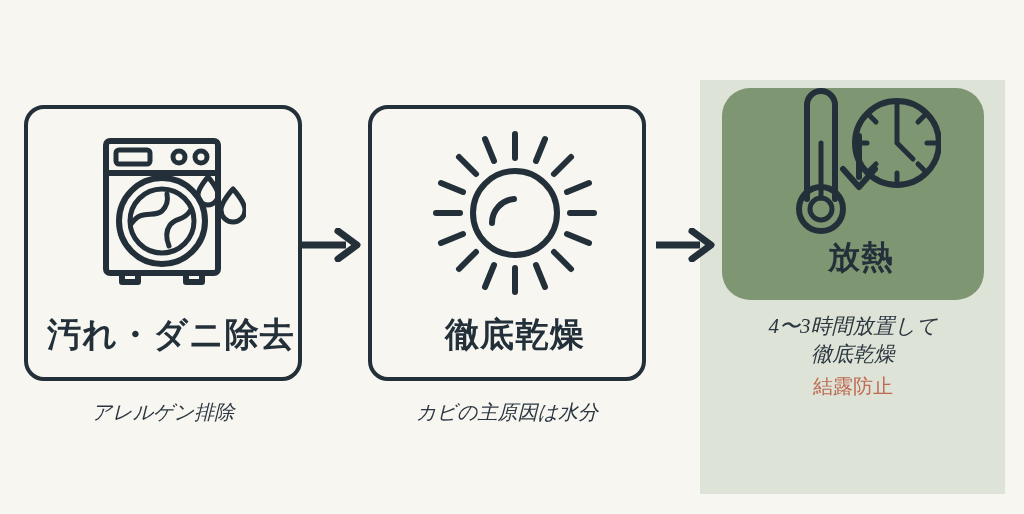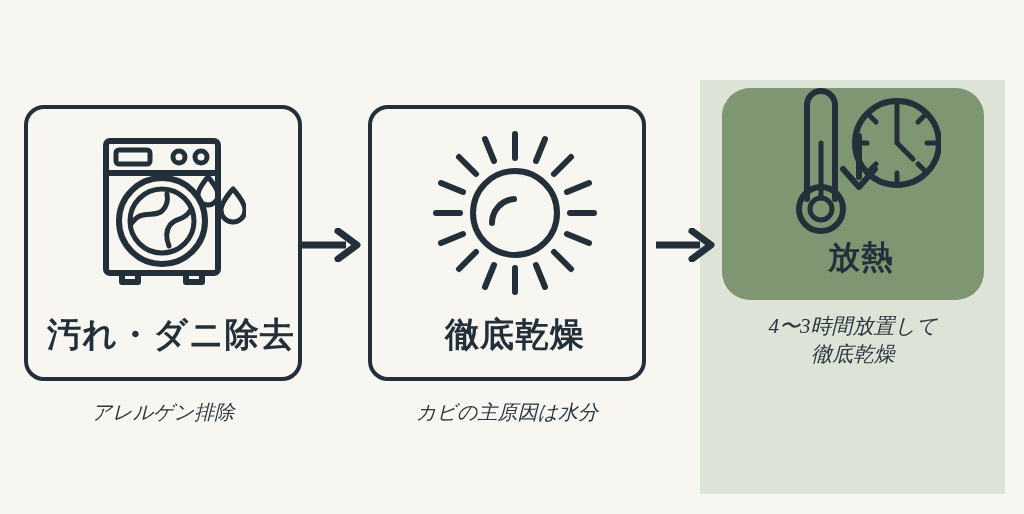--- a/index.html
+++ b/index.html
@@ -260,15 +260,16 @@
       </div>
 
       <div class="card-title">放熱</div>
     </div>
 
     <div class="caption">
       <div>4〜3時間放置して</div>
       <div>徹底乾燥</div>
     </div>
 
+    <div class="caption-note">結露防止</div>
   </div>
 
 </div>
 
 </body></html>

